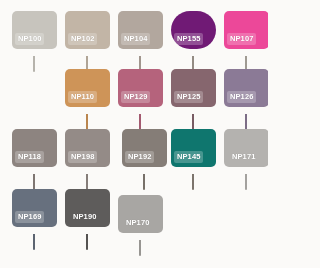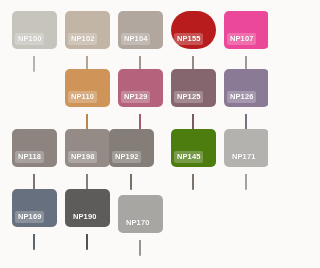--- a/index.html
+++ b/index.html
@@ -77,21 +77,21 @@
       </div>
       <div class="swatch-stem" style="background: rgb(176, 164, 150);"></div>
     </div>
     <div class="swatch-cell" style="left: 114px; top: 11px;">
       <div class="swatch-chip" style="background: rgb(178, 167, 158);">
         <div class="swatch-label" style="background: rgba(255, 255, 255, 0.22);">NP104</div>
       </div>
       <div class="swatch-stem" style="background: rgb(161, 150, 142);"></div>
     </div>
     <div class="swatch-cell" style="left: 167px; top: 11px;">
-      <div class="swatch-chip" style="background: #b91c1c; border-radius: 19px;">
+      <div class="swatch-chip" style="background: #701a75; border-radius: 19px;">
         <div class="swatch-label" style="background: rgba(255, 255, 255, 0.24);">NP155</div>
       </div>
       <div class="swatch-stem" style="background: rgb(147, 139, 131);"></div>
     </div>
     <div class="swatch-cell" style="left: 220px; top: 11px;">
       <div class="swatch-chip" style="background: #ec4899;">
         <div class="swatch-label" style="background: rgba(255, 255, 255, 0.22);">NP107</div>
       </div>
       <div class="swatch-stem" style="background: rgb(159, 154, 146);"></div>
     </div>
@@ -124,28 +124,28 @@
         <div class="swatch-label" style="background: rgba(255, 255, 255, 0.24);">NP118</div>
       </div>
       <div class="swatch-stem" style="background: rgb(127, 118, 114);"></div>
     </div>
     <div class="swatch-cell" style="left: 61px; top: 129px;">
       <div class="swatch-chip" style="background: rgb(148, 139, 135);">
         <div class="swatch-label" style="background: rgba(255, 255, 255, 0.24);">NP198</div>
       </div>
       <div class="swatch-stem" style="background: rgb(133, 125, 121);"></div>
     </div>
-    <div class="swatch-cell" style="left: 105px; top: 129px;">
+    <div class="swatch-cell" style="left: 118px; top: 129px;">
       <div class="swatch-chip" style="background: rgb(133, 125, 119);">
         <div class="swatch-label" style="background: rgba(255, 255, 255, 0.24);">NP192</div>
       </div>
       <div class="swatch-stem" style="background: rgb(119, 112, 105);"></div>
     </div>
     <div class="swatch-cell" style="left: 167px; top: 129px;">
-      <div class="swatch-chip" style="background: #4d7c0f; padding-left: 8px;">
+      <div class="swatch-chip" style="background: #0f766e; padding-left: 8px;">
         <div class="swatch-label" style="background: rgba(255, 255, 255, 0.24);">NP145</div>
       </div>
       <div class="swatch-stem" style="background: rgb(124, 116, 108);"></div>
     </div>
     <div class="swatch-cell" style="left: 220px; top: 129px;">
       <div class="swatch-chip" style="background: rgb(180, 178, 175);">
         <div class="swatch-label plain" style="background: transparent;">NP171</div>
       </div>
       <div class="swatch-stem" style="background: rgb(163, 161, 158);"></div>
     </div>

